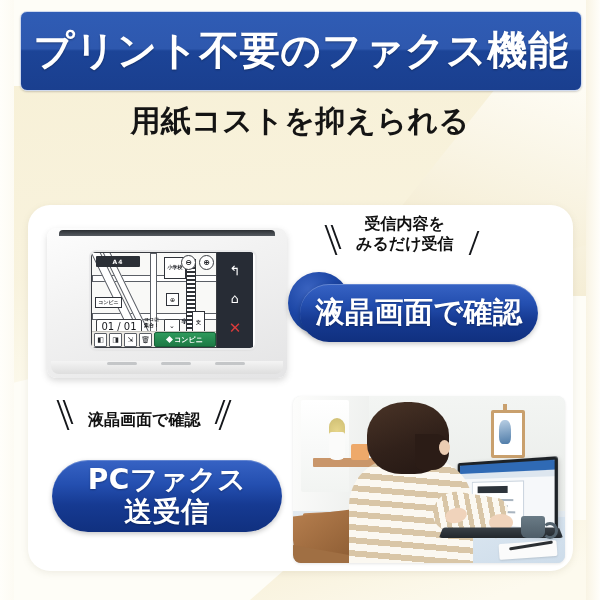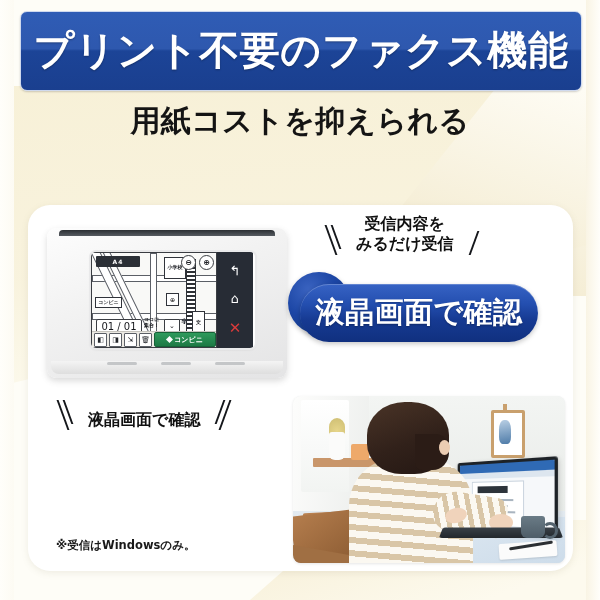--- a/index.html
+++ b/index.html
@@ -383,22 +383,27 @@
     </div>
     <div class="callout-text">
       <div>液晶画面で確認</div>
     </div>
     <div class="slashes">
       <div class="slash sl-right-1"></div>
       <div class="slash sl-right-2"></div>
     </div>
   </div>
 
-
-  <div class="footnote">※受信はWindowsのみ。</div>
+  <div class="pill pill-2">
+    <div>
+      <span class="pl">PCファクス</span>
+      <span class="pl">送受信</span>
+    </div>
+  </div>
+
 
   <div class="photo">
     <div class="ph ph-wall"></div>
     <div class="ph ph-curtain"></div>
     <div class="ph ph-win"></div>
     <div class="ph ph-frame"></div>
     <div class="ph ph-frame-i"></div>
     <div class="ph ph-frame-hook"></div>
     <div class="ph ph-shelf"></div>
     <div class="ph ph-plant"></div>

